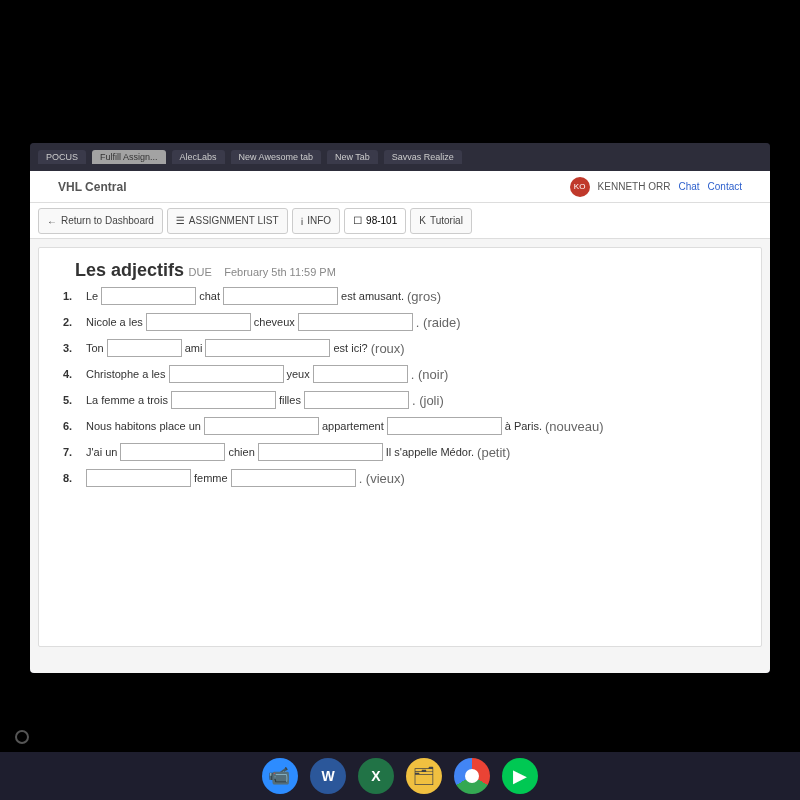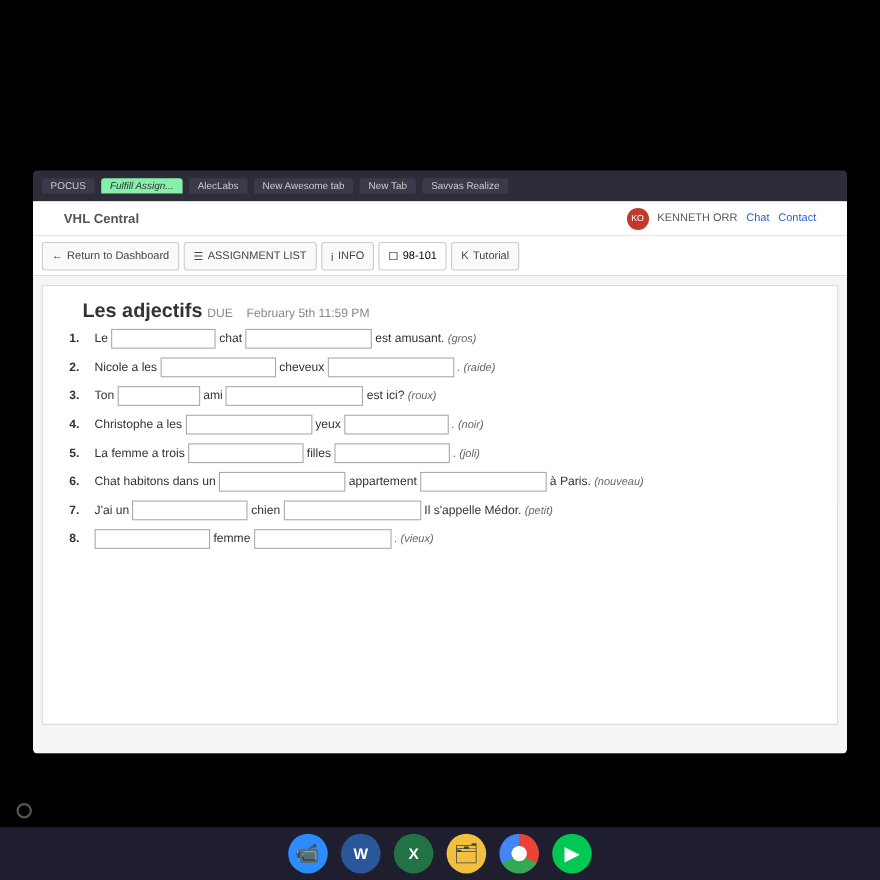--- a/index.html
+++ b/index.html
@@ -6,21 +6,21 @@
     body {
       background: #000;
       width: 800px;
       height: 800px;
       overflow: hidden;
       font-family: Arial, sans-serif;
     }
 
     .screen {
       position: absolute;
-      top: 155px;
+      top: 143px;
       left: 30px;
       width: 740px;
       height: 530px;
       background: #1a1a2e;
       border-radius: 4px;
       overflow: hidden;
     }
 
     
     .browser-bar {
@@ -37,23 +37,22 @@
       background: #3a3a4a;
       padding: 2px 8px;
       border-radius: 3px 3px 0 0;
       color: #ccc;
       font-size: 9px;
       white-space: nowrap;
       overflow: hidden;
       max-width: 100px;
     }
     .browser-bar-tab.active {
-      background: #86efac;
+      background: #a3a3a3;
       color: #333;
-      font-style: italic;
     }
 
     
     .page {
       background: #f5f5f5;
       height: calc(100% - 28px);
       overflow-y: auto;
     }
 
     
@@ -178,22 +177,21 @@
     .fill-input {
       border: 1px solid #aaa;
       background: #fff;
       height: 18px;
       font-size: 10px;
       outline: none;
       padding: 0 2px;
     }
     .hint {
       color: #666;
-      font-style: italic;
-      font-size: 10px;
+      font-size: 13px;
     }
 
     
     .taskbar {
       position: absolute;
       bottom: 0;
       left: 0;
       width: 800px;
       height: 48px;
       background: #1e1e2e;
@@ -330,21 +328,21 @@
           <span class="exercise-num">5.</span>
           <span>La femme a trois</span>
           <input class="fill-input" style="width: 105px;">
           <span>filles</span>
           <input class="fill-input" style="width: 105px;">
           <span class="hint">. (joli)</span>
         </div>
 
         <div class="exercise-row">
           <span class="exercise-num">6.</span>
-          <span>Chat habitons dans un</span>
+          <span>Nous habitons place un</span>
           <input class="fill-input" style="width: 115px;">
           <span>appartement</span>
           <input class="fill-input" style="width: 115px;">
           <span>à Paris.</span>
           <span class="hint">(nouveau)</span>
         </div>
 
         <div class="exercise-row">
           <span class="exercise-num">7.</span>
           <span>J'ai un</span>

